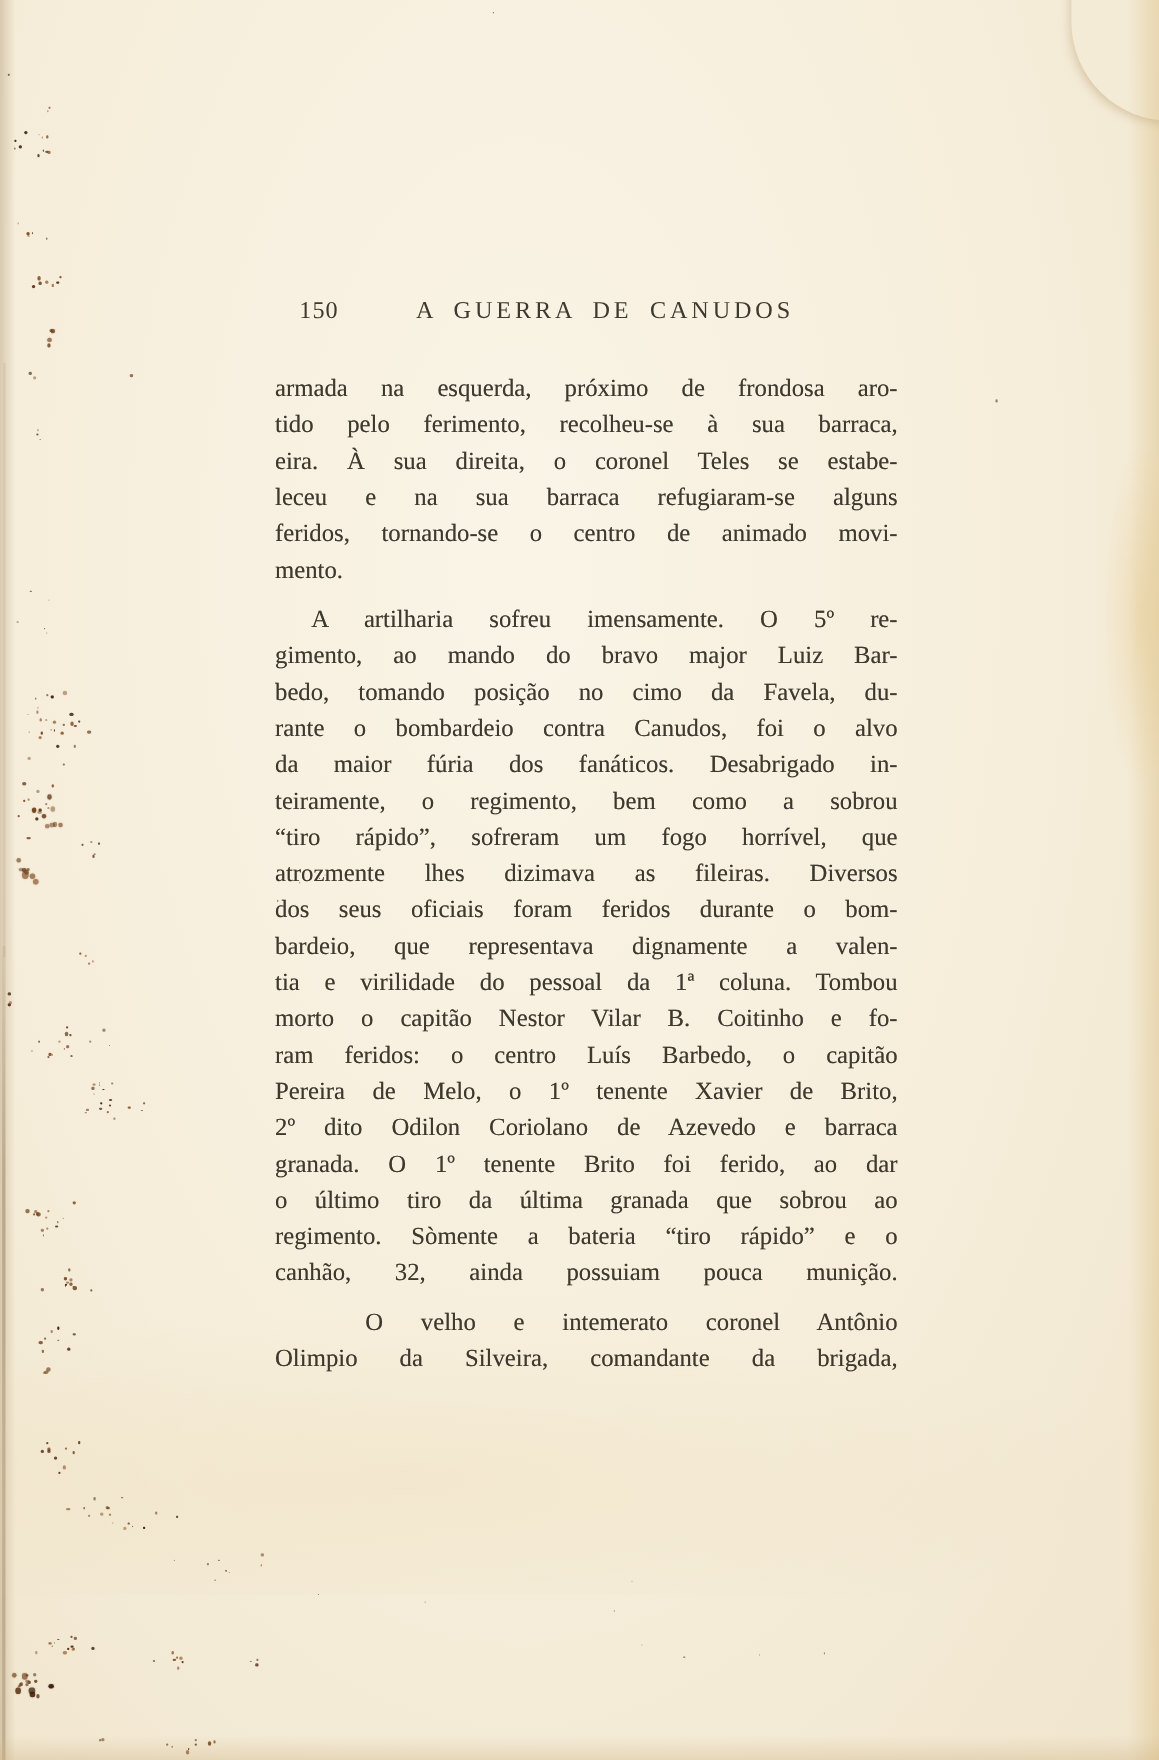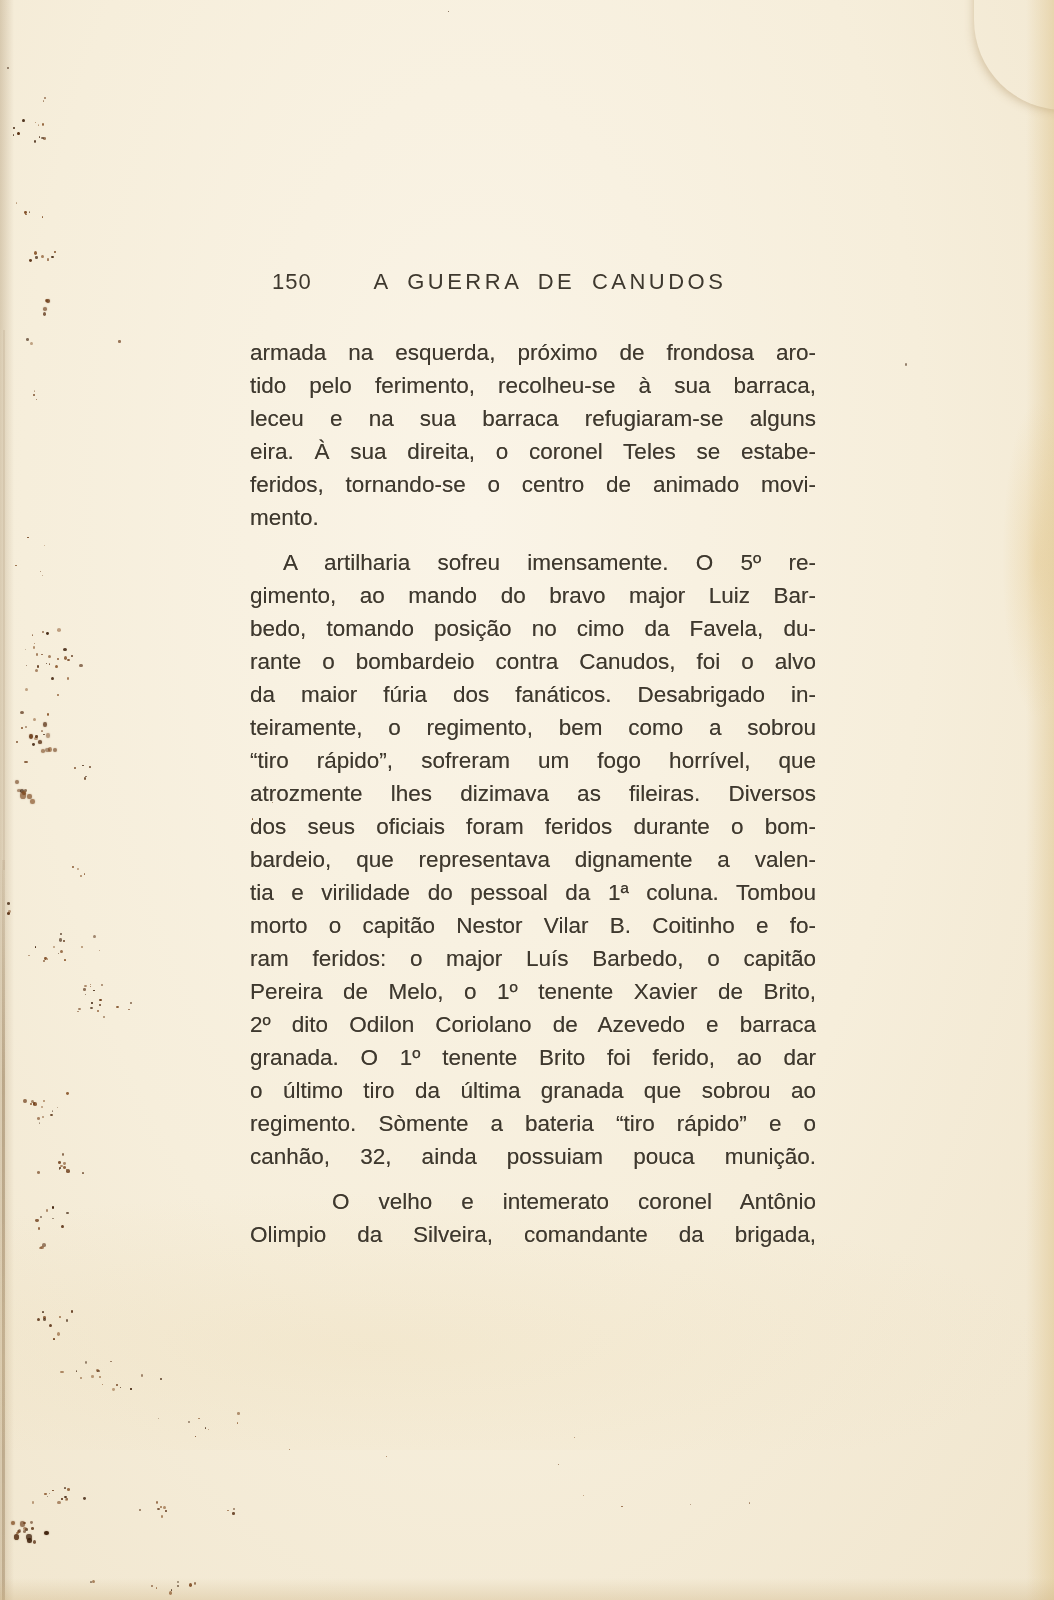--- a/index.html
+++ b/index.html
@@ -7,21 +7,21 @@
     padding: 0;
     background: #888;
   }
   .page {
     position: relative;
     width: 1054px;
     height: 1600px;
     overflow: hidden;
     background-color: var(--paper, #f6eedc);
     background-image: radial-gradient(ellipse at 45% 32%, #faf4e7 0%, #f6eedb 55%, #f0e5cd 100%);
-    font-family: Liberation Sans, sans-serif;
+    font-family: Liberation Serif, serif;
   }
 
   
   .left-edge-shade {
     position: absolute; left: 0; top: 0; width: 14px; height: 100%;
     background: linear-gradient(90deg, rgba(150,122,82,0.30), rgba(150,122,82,0));
     pointer-events: none;
   }
   .binding-line-lower {
     position: absolute; left: 2px; top: 860px; width: 3px; height: 740px;
@@ -393,39 +393,39 @@
   <div class="page-header">
     <span class="page-number">150</span>
     <span class="running-title">A GUERRA DE CANUDOS</span>
   </div>
 
   <div class="text-block">
     <div id="paragraphs">
         <div class="paragraph">
           <div class="text-line">armada na esquerda, próximo de frondosa aro-</div>
           <div class="text-line">tido pelo ferimento, recolheu-se à sua barraca,</div>
+          <div class="text-line">eira. À sua direita, o coronel Teles se estabe-</div>
           <div class="text-line">leceu e na sua barraca refugiaram-se alguns</div>
-          <div class="text-line">eira. À sua direita, o coronel Teles se estabe-</div>
           <div class="text-line">feridos, tornando-se o centro de animado movi-</div>
           <div class="text-line final">mento.</div>
         </div>
         <div class="paragraph indent-normal">
           <div class="text-line">A artilharia sofreu imensamente. O 5º re-</div>
           <div class="text-line">gimento, ao mando do bravo major Luiz Bar-</div>
           <div class="text-line">bedo, tomando posição no cimo da Favela, du-</div>
           <div class="text-line">rante o bombardeio contra Canudos, foi o alvo</div>
           <div class="text-line">da maior fúria dos fanáticos. Desabrigado in-</div>
           <div class="text-line">teiramente, o regimento, bem como a sobrou</div>
           <div class="text-line">“tiro rápido”, sofreram um fogo horrível, que</div>
           <div class="text-line">atrozmente lhes dizimava as fileiras. Diversos</div>
           <div class="text-line">dos seus oficiais foram feridos durante o bom-</div>
           <div class="text-line">bardeio, que representava dignamente a valen-</div>
           <div class="text-line">tia e virilidade do pessoal da 1ª coluna. Tombou</div>
           <div class="text-line">morto o capitão Nestor Vilar B. Coitinho e fo-</div>
-          <div class="text-line">ram feridos: o major Luís Barbedo, o capitão</div>
+          <div class="text-line">ram feridos: o centro Luís Barbedo, o capitão</div>
           <div class="text-line">Pereira de Melo, o 1º tenente Xavier de Brito,</div>
           <div class="text-line">2º dito Odilon Coriolano de Azevedo e barraca</div>
           <div class="text-line">granada. O 1º tenente Brito foi ferido, ao dar</div>
           <div class="text-line">o último tiro da última granada que sobrou ao</div>
           <div class="text-line">regimento. Sòmente a bateria “tiro rápido” e o</div>
           <div class="text-line">canhão, 32, ainda possuiam pouca munição.</div>
         </div>
         <div class="paragraph indent-wide">
           <div class="text-line">O velho e intemerato coronel Antônio</div>
           <div class="text-line">Olimpio da Silveira, comandante da brigada,</div>

